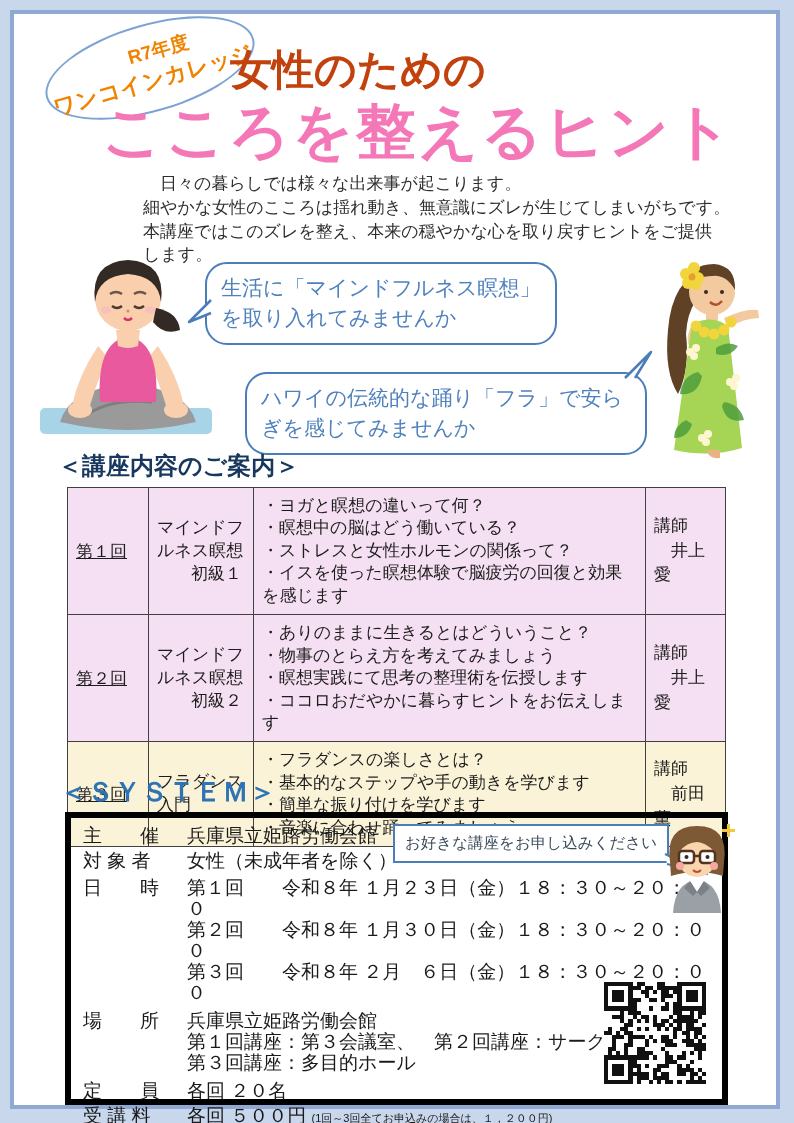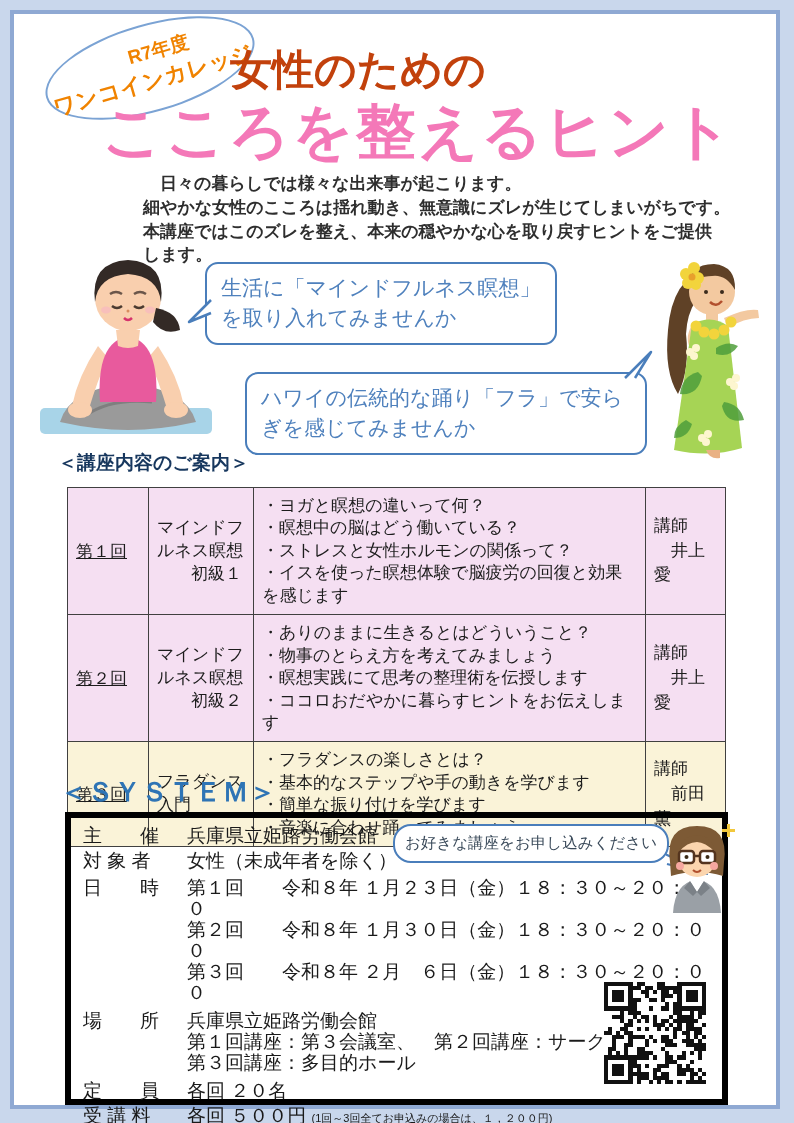--- a/index.html
+++ b/index.html
@@ -15,53 +15,53 @@
   
   .badge{position:absolute;left:42px;top:24px;width:212px;height:84px;
     border:2px solid #7ba3d4;border-radius:50%;transform:rotate(-16deg);
     display:flex;flex-direction:column;align-items:center;justify-content:center;background:#fff;}
   .badge-line1{color:#f08300;font-weight:bold;font-size:19px;margin-left:26px;}
   .badge-line2{color:#f08300;font-weight:bold;font-size:22px;white-space:nowrap;letter-spacing:.5px;}
   .subtitle{position:absolute;left:230px;top:42px;font-size:42px;font-weight:bold;color:#c2410c;white-space:nowrap;}
   .main-title{position:absolute;left:102px;top:92px;font-size:60px;font-weight:bold;color:#f478b8;
     letter-spacing:2px;white-space:nowrap;}
   .intro{position:absolute;left:143px;top:172px;width:610px;font-size:17px;line-height:1.4;
-    color:#2e2e2e;white-space:pre-line;font-weight:bold;}
+    color:#2e2e2e;white-space:pre-line;}
 
   
   .illu-meditator{position:absolute;left:40px;top:250px;}
   .illu-hula{position:absolute;left:628px;top:252px;}
-  .bubble{position:absolute;border:2.5px solid #4a7ebb;border-radius:13px;background:#fff;
+  .bubble{position:absolute;border:2.5px solid #4a7ebb;border-radius:22px;background:#fff;
     color:#4f81bd;font-size:21px;line-height:1.45;padding:9px 14px;box-sizing:border-box;}
   .bubble1{left:205px;top:262px;width:352px;}
   .bubble2{left:245px;top:372px;width:402px;}
   .tail{position:absolute;}
 
   
-  .h-course{position:absolute;left:58px;top:450px;font-size:19px;font-weight:bold;color:#17375e;text-align:center;}
+  .h-course{position:absolute;left:58px;top:450px;font-size:24px;font-weight:bold;color:#17375e;text-align:center;}
   .course-table{position:absolute;left:67px;top:487px;width:658px;border-collapse:collapse;
     table-layout:fixed;font-size:17px;color:#1c1c1c;}
   .course-table td{border:1.6px solid #404040;vertical-align:middle;padding:7px 8px;box-sizing:border-box;}
   .bg-pink{background:#f5dff2;}
   .bg-cream{background:#faf3d8;}
   .c-no{padding-left:13px;text-decoration:underline;}
   .pre{white-space:pre-line;}
   .c-name{line-height:1.35;}
   .c-items{line-height:1.32;}
   .c-lect{line-height:1.45;padding-left:7px;}
 
   
   .h-system{position:absolute;left:60px;top:774px;font-size:27px;font-weight:bold;color:#2e74b5;white-space:nowrap;}
   .sys-box{position:absolute;left:65px;top:812px;width:663px;height:293px;border:6px solid #000000;
     box-sizing:border-box;font-size:19px;color:#1a1a1a;}
   .sys-row{margin-left:12px;}
   .sys-label{display:inline-block;width:92px;vertical-align:top;line-height:21px;white-space:pre;}
   .sys-value{display:inline-block;vertical-align:top;margin-left:12px;line-height:21px;white-space:pre-line;max-width:520px;}
   .sys-note-inline{font-size:11px;}
-  .bubble3{position:absolute;left:322px;top:6px;width:276px;border:2px solid #4a7ebb;border-radius:18px;
+  .bubble3{position:absolute;left:322px;top:6px;width:276px;border:2px solid #4a7ebb;border-radius:0;
     background:#fff;color:#3a4a5a;font-size:15.5px;padding:7px 10px;box-sizing:border-box;white-space:nowrap;}
   .illu-office{position:absolute;left:586px;top:0px;}
   .qr{position:absolute;right:16px;bottom:15px;width:102px;height:102px;background:#fff;}
   .qr svg rect{fill:#111;}
 </style>
 </head>
 <body>
 
 <div class="frame"></div>
 

